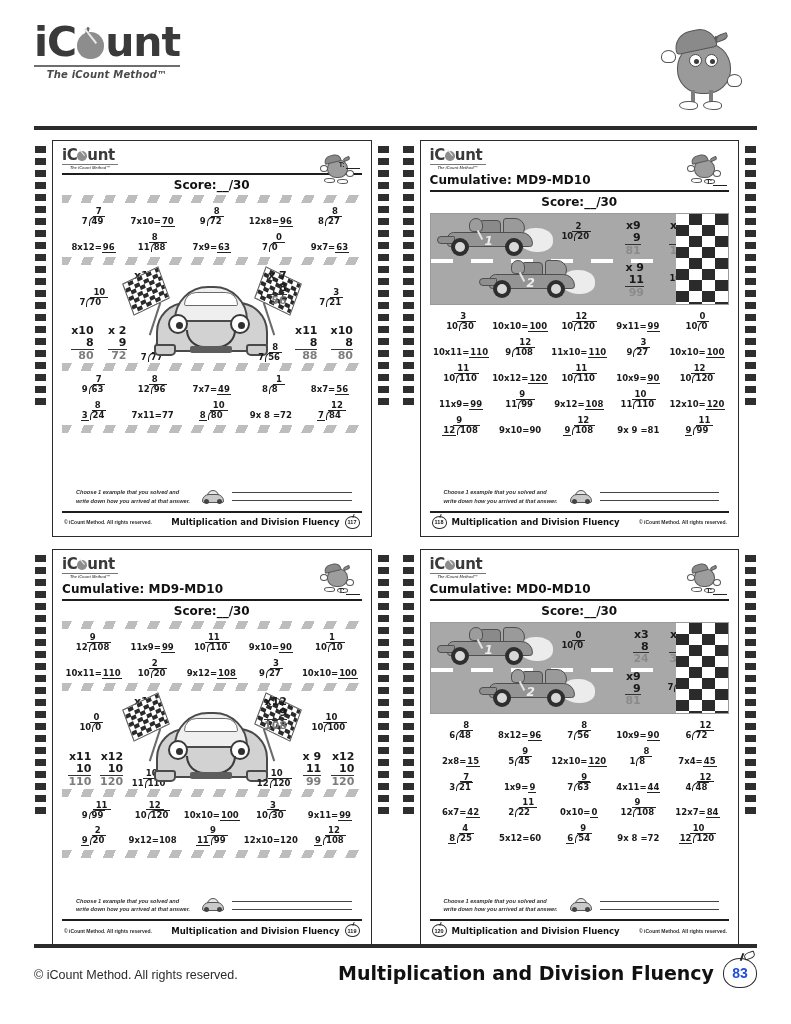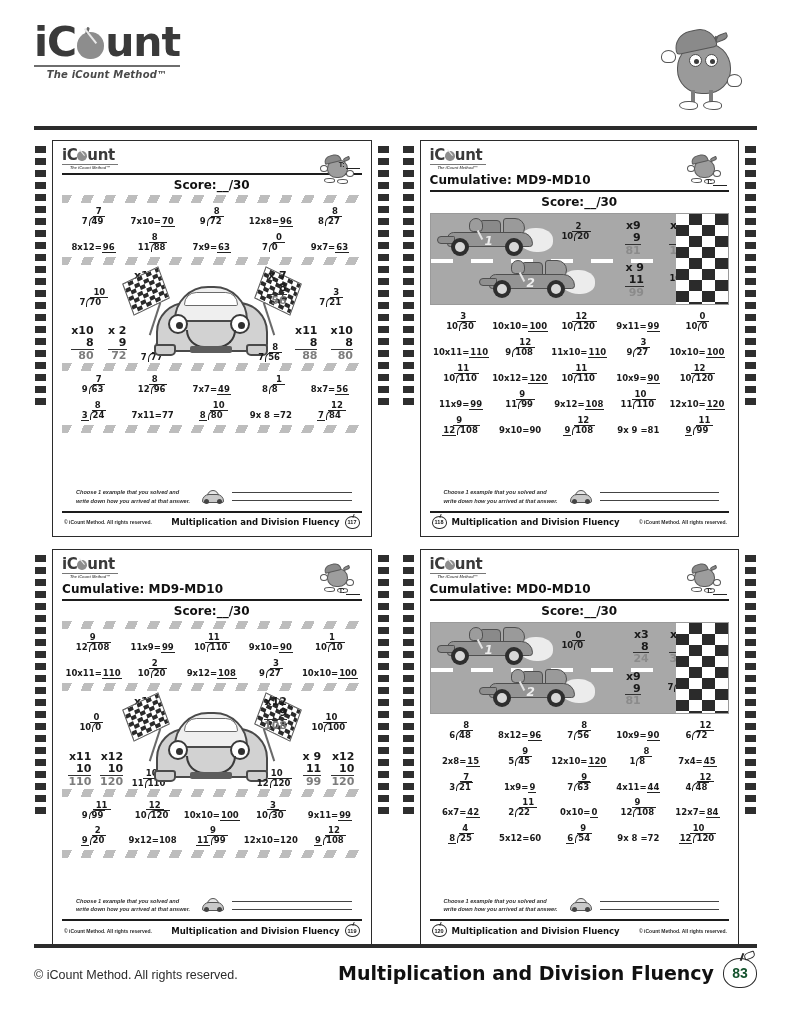--- a/index.html
+++ b/index.html
@@ -428,21 +428,21 @@
     position: absolute; right: 34px; top: 14px;
     display: flex; align-items: center; gap: 9px;
   }
   .footer-title {
     font-size: 19px; font-weight: bold; color: #111;
     font-family: "DejaVu Sans", sans-serif;
   }
   .footer-pg {
     width: 34px; height: 30px; border: 1.8px solid #2b2b2b;
     border-radius: 50% 50% 46% 46%; display: flex; align-items: center;
-    justify-content: center; font-size: 14px; font-weight: bold; color: #14532d;
+    justify-content: center; font-size: 14px; font-weight: bold; color: #1d4ed8;
     position: relative;
   }
   .footer-pg::before {
     content: ""; position: absolute; left: 17px; top: -6px; width: 2px; height: 8px;
     background: #2b2b2b; transform: rotate(20deg);
   }
   .footer-pg::after {
     content: ""; position: absolute; left: 20px; top: -7px; width: 9px; height: 5px;
     border: 1.5px solid #2b2b2b; border-radius: 50% 10%; transform: rotate(-18deg);
   }

